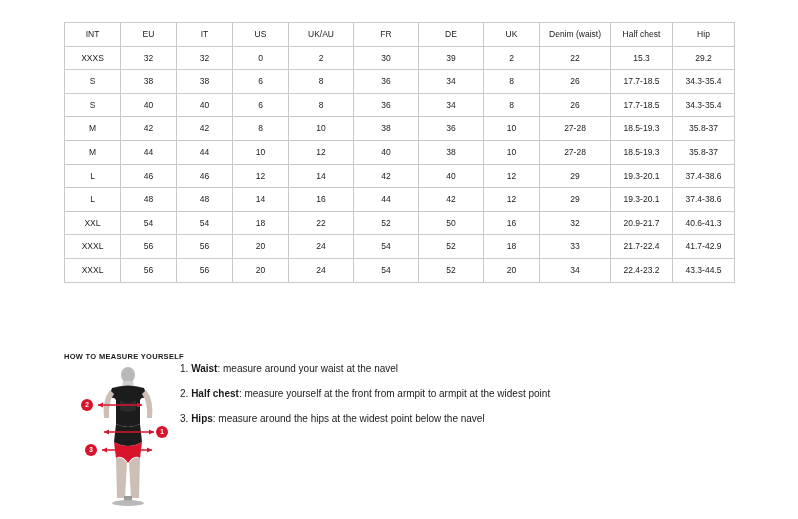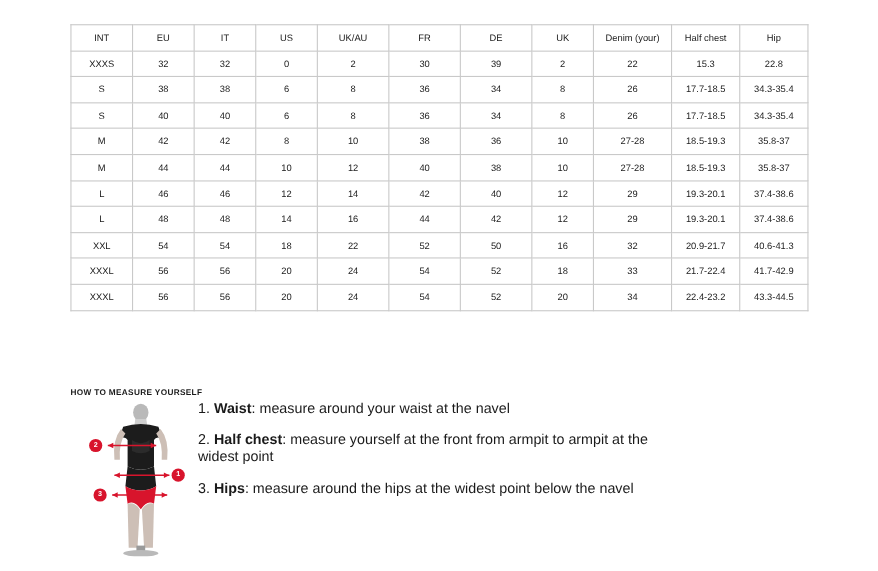--- a/index.html
+++ b/index.html
@@ -70,21 +70,21 @@
     letter-spacing: 0.3px;
     color: #1a1a1a;
   }
   .measure-list {
     position: absolute;
     left: 180px;
     top: 363px;
     width: 420px;
   }
   .measure-item {
-    font-size: 13px;
+    font-size: 10px;
     color: #1a1a1a;
     margin-bottom: 13px;
     line-height: 1.2;
   }
   .measure-item .num { }
   .measure-item .kw { font-weight: bold; }
 
   
   .figure {
     position: absolute;
@@ -132,38 +132,38 @@
       <thead>
         <tr>
           <th>INT</th>
           <th>EU</th>
           <th>IT</th>
           <th>US</th>
           <th>UK/AU</th>
           <th>FR</th>
           <th>DE</th>
           <th>UK</th>
-          <th>Denim (your)</th>
+          <th>Denim (waist)</th>
           <th>Half chest</th>
           <th>Hip</th>
         </tr>
       </thead>
       <tbody>
         <tr>
           <td>XXXS</td>
           <td>32</td>
           <td>32</td>
           <td>0</td>
           <td>2</td>
           <td>30</td>
           <td>39</td>
           <td>2</td>
           <td>22</td>
           <td>15.3</td>
-          <td>22.8</td>
+          <td>29.2</td>
         </tr>
         <tr>
           <td>S</td>
           <td>38</td>
           <td>38</td>
           <td>6</td>
           <td>8</td>
           <td>36</td>
           <td>34</td>
           <td>8</td>

